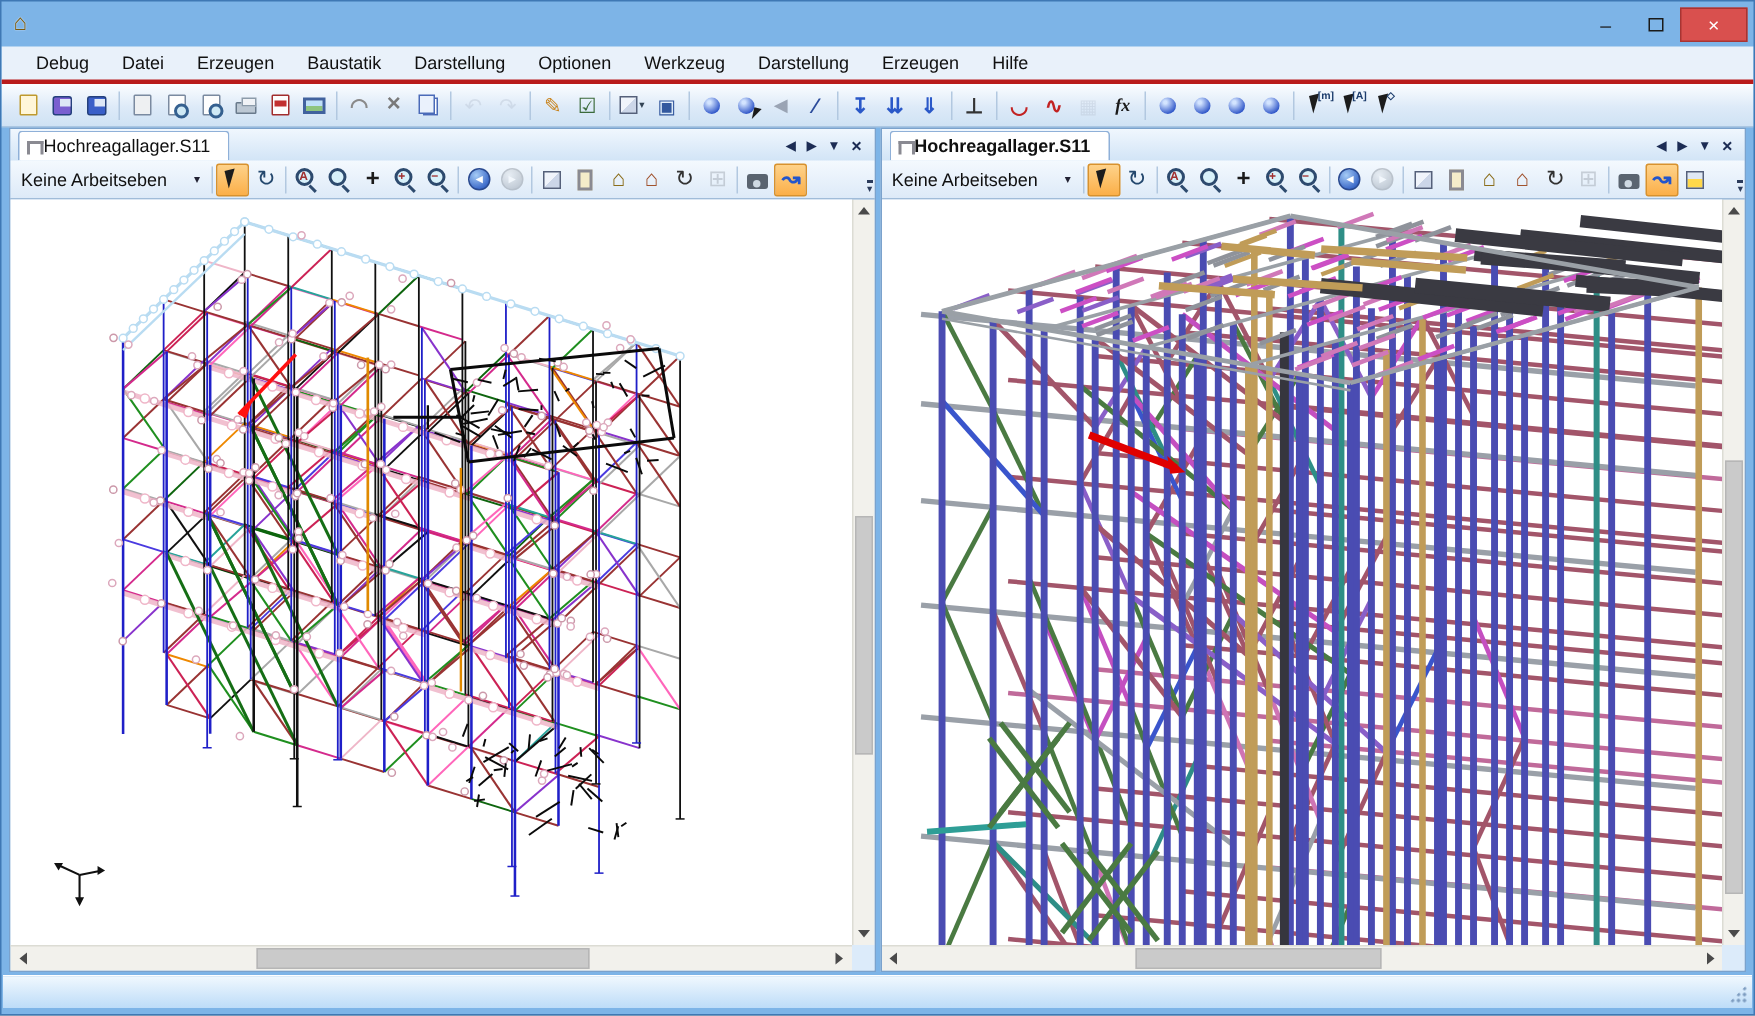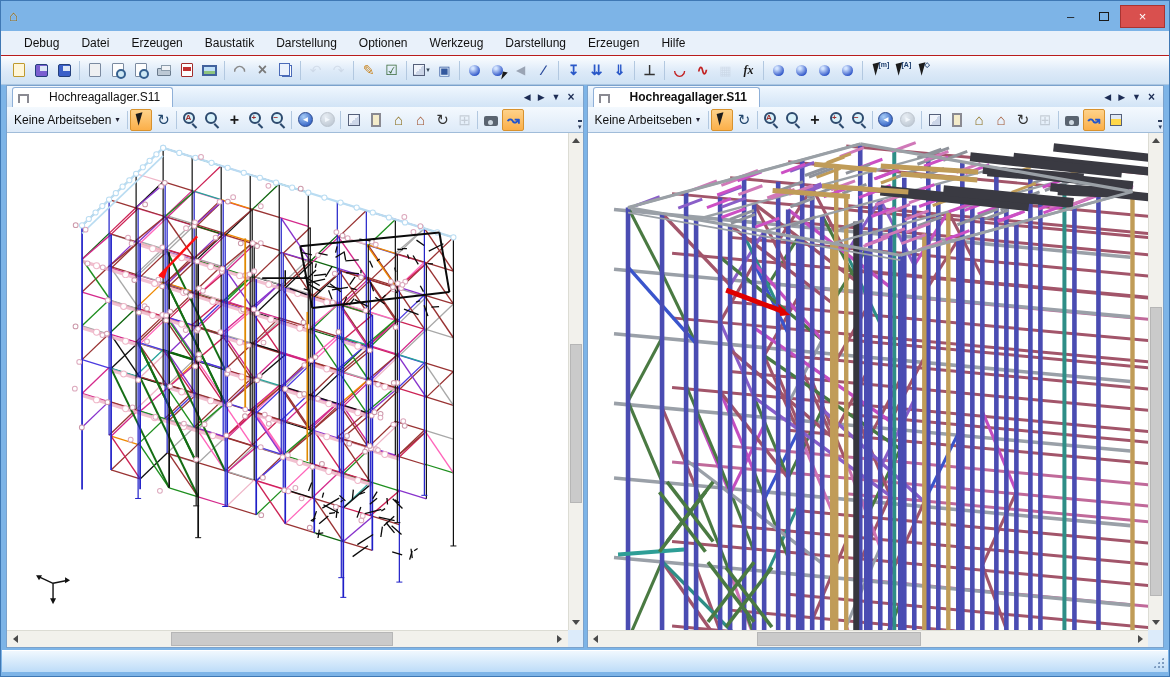--- a/index.html
+++ b/index.html
@@ -10,21 +10,21 @@
   .titlebar{height:30px;position:relative;display:flex;align-items:center;padding:0 4px 0 8px;flex:0 0 auto;}
   .home-ico{width:18px;height:16px;font-size:15px;line-height:16px;color:#7a5a10;text-shadow:0 0 1px #fff;z-index:2;}
   .home-ico::after{content:'';}
   .titletext{position:absolute;left:0;right:0;text-align:center;font-size:13px;color:#15263c;}
   .winctrl{margin-left:auto;display:flex;align-items:center;z-index:2;}
   .wbtn{width:33px;height:23px;display:flex;align-items:center;justify-content:center;color:#1a1a1a;font-size:13px;}
   .wbtn.close{background:#d9504e;border:1px solid #a83432;color:#fff;width:45px;font-size:13px;}
   .maxbox{width:10px;height:9px;border:1px solid #1a1a1a;display:inline-block;}
 
   
-  .menubar{height:25px;background:#e9f1fa;border-bottom:1px solid #b91c1c;display:flex;align-items:center;padding-left:12px;flex:0 0 auto;}
+  .menubar{height:25px;background:#e9f1fa;border-bottom:3px solid #b91c1c;display:flex;align-items:center;padding-left:12px;flex:0 0 auto;}
   .menu-item{padding:3px 11px;font-size:12px;color:#101010;cursor:default;}
 
   
   .toolbar{height:29px;background:linear-gradient(#fbfdff,#ddeaf8 55%,#cfe2f4);border-bottom:1px solid #aac6e2;display:flex;align-items:center;padding:0 6px;flex:0 0 auto;}
   .tsep{width:1px;height:19px;background:#b2c8e0;margin:0 3px;flex:0 0 auto;}
   .tbtn{width:23px;height:24px;display:flex;align-items:center;justify-content:center;border-radius:2px;position:relative;flex:0 0 auto;}
   .tbtn.disabled{opacity:.42;}
   .tbtn .dd{font-size:7px;color:#345;margin-left:1px;}
 
   
@@ -59,28 +59,28 @@
   .k-cursor i{position:absolute;left:9px;top:-1px;font-style:normal;font-size:7px;color:#1c3c6c;font-weight:bold;}
   .k-navback,.k-navfwd{width:15px;height:15px;border-radius:50%;color:#fff;font-size:8px;font-weight:bold;border:1px solid #2a4a90;}
   .k-navback{background:radial-gradient(circle at 35% 30%,#a6ccf6,#3a68c8 75%);}
   .k-navfwd{background:radial-gradient(circle at 35% 30%,#e2e7ec,#9aa2ac 75%);border-color:#828a94;}
   .k-fx{font-style:italic;font-family:"Liberation Serif",serif;font-weight:bold;font-size:12px;color:#1a1a1a;}
 
   
   .mdi{flex:1;display:flex;gap:3px;padding:0 5px;min-height:0;}
   .pane{flex:1;display:flex;flex-direction:column;min-width:0;background:#cfe3f7;border:1px solid #7ba2cc;}
   .tabbar{height:21px;display:flex;align-items:flex-end;background:linear-gradient(#f0f7fe,#d2e4f6);padding-left:5px;position:relative;flex:0 0 auto;}
-  .tab{display:flex;align-items:center;gap:20px;background:#fff;border:1px solid #8fb0d8;border-bottom:none;border-radius:3px 3px 0 0;padding:1px 12px 2px 5px;font-size:12px;color:#101010;height:20px;}
+  .tab{display:flex;align-items:center;gap:0;background:#fff;border:1px solid #8fb0d8;border-bottom:none;border-radius:3px 3px 0 0;padding:1px 12px 2px 5px;font-size:12px;color:#101010;height:20px;}
   .tab .tab-title{white-space:nowrap;}
   .tab.active .tab-title{font-weight:bold;}
   .tab-ctrls{margin-left:auto;display:flex;align-items:center;gap:7px;padding:0 8px 4px 0;color:#1c2c54;}
   .tc{font-size:9px;line-height:1;color:#1c2c54;}
 
   .paneToolbar{height:26px;background:linear-gradient(#f4f9fe,#ddeaf8);border-bottom:1px solid #a0bcd9;display:flex;align-items:center;padding:0 3px;position:relative;overflow:hidden;flex:0 0 auto;}
-  .workplane{display:flex;align-items:center;gap:4px;font-size:12px;color:#101010;padding:2px 6px 2px 4px;white-space:nowrap;}
+  .workplane{display:flex;align-items:center;gap:18px;font-size:12px;color:#101010;padding:2px 6px 2px 4px;white-space:nowrap;}
   .workplane .arr{font-size:8px;color:#223;}
   .ptbtn{width:22px;height:22px;display:flex;align-items:center;justify-content:center;border-radius:2px;position:relative;flex:0 0 auto;}
   .ptbtn.active{background:linear-gradient(#fed28a,#fbaf49);border:1px solid #d8922e;}
   .ptbtn.disabled{opacity:.45;}
   .psep{width:1px;height:18px;background:#b2c8e0;margin:0 2px;flex:0 0 auto;}
   .overflow{position:absolute;right:1px;bottom:2px;font-size:7px;color:#2c3c5c;border-top:2px solid #2c3c5c;line-height:1;padding-top:1px;}
 
   .viewRow{flex:1;display:flex;min-height:0;}
   .client{flex:1;background:#fff;position:relative;min-width:0;}
   .client svg{position:absolute;left:0;top:0;width:100%;height:100%;}

